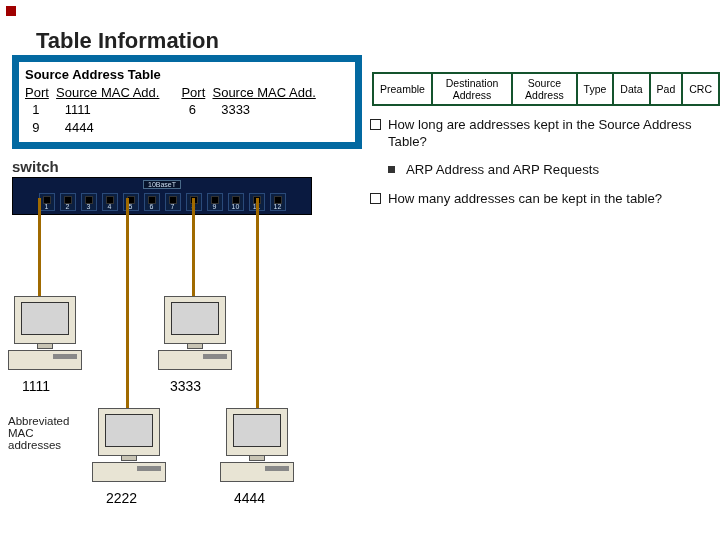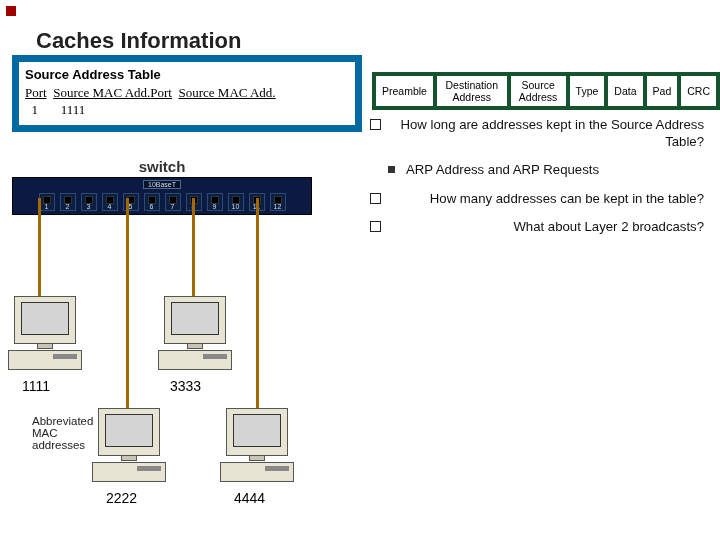--- a/index.html
+++ b/index.html
@@ -36,45 +36,44 @@
     width: 350px;
     border: 7px solid #0369a1;
     background: #fff;
     padding: 4px 6px 6px 6px;
     font-size: 13px;
     line-height: 1.35;
   }
   .sat-title { font-weight: bold; }
   .sat-grid {
     display: flex;
-    font-family: Liberation Serif, serif;
+    gap: 22px;
   }
   .sat-col { }
   .sat-head { text-decoration: underline; display: inline-block; }
   .sat-row { white-space: pre; }
 
   
   .frame-fields {
     position: absolute;
     left: 372px; top: 72px;
     border-collapse: collapse;
     font-size: 10.5px;
   }
   .frame-fields td {
-    border: 4px solid #14532d;
+    border: 2px solid #14532d;
     padding: 3px 6px;
     text-align: center;
   }
 
   
   .switch-wrap {
     position: absolute;
     left: 12px; top: 158px;
     width: 300px;
-    text-align: center;
   }
   .switch-label {
     font-size: 15px;
     font-weight: bold;
     color: #333;
     margin-bottom: 2px;
   }
   .switch-body {
     width: 300px;
     height: 38px;
@@ -184,37 +183,35 @@
   .lab2 { left: 170px; top: 378px; }
   .lab3 { left: 106px; top: 490px; }
   .lab4 { left: 234px; top: 490px; }
 
   .abbrev {
     position: absolute;
     left: 8px; top: 415px;
     width: 78px;
     font-size: 11.5px;
     color: #222;
-    margin-left: 24px;
   }
 
   
   .qa {
     position: absolute;
     left: 370px; top: 116px;
     width: 334px;
     font-size: 13.2px;
     line-height: 1.32;
     color: #111;
   }
   .qa .q {
     position: relative;
     padding-left: 18px;
     margin-bottom: 10px;
-    text-align: right;
   }
   .qa .q::before {
     content: "";
     position: absolute;
     left: 0; top: 3px;
     width: 9px; height: 9px;
     border: 1.2px solid #222;
   }
   .qa .a {
     position: relative;
@@ -233,33 +230,35 @@
     border: none;
     width: 7px; height: 7px;
     top: 5px;
   }
 </style>
 </head>
 <body>
 
 <div class="slide">
   <div class="bullet-dot"></div>
-  <div class="title">Caches Information</div>
+  <div class="title">Table Information</div>
 
   <div class="sat-box">
     <div class="sat-title">Source Address Table</div>
     <div class="sat-grid">
       <div class="sat-col">
         <span class="sat-head">Port</span>&nbsp;
         <span class="sat-head">Source MAC Add.</span>
         <div class="sat-row">  <span>1</span>       <span>1111</span></div>
+        <div class="sat-row">  <span>9</span>       <span>4444</span></div>
       </div>
       <div class="sat-col">
         <span class="sat-head">Port</span>&nbsp;
         <span class="sat-head">Source MAC Add.</span>
+        <div class="sat-row">  <span>6</span>       <span>3333</span></div>
       </div>
     </div>
   </div>
 
   <table class="frame-fields">
     <tbody>
         <tr>
       <td>Preamble</td>
       <td>Destination Address</td>
       <td>Source Address</td>
@@ -323,15 +322,14 @@
 
   <div class="abbrev">Abbreviated MAC addresses</div>
 
   <div class="qa">
     <div class="q">How long are addresses kept in the Source Address Table?</div>
 
     <div class="a solid">ARP Address and ARP Requests</div>
 
     <div class="q">How many addresses can be kept in the table?</div>
 
-    <div class="q">What about Layer 2 broadcasts?</div>
   </div>
 </div>
 
 </body></html>

